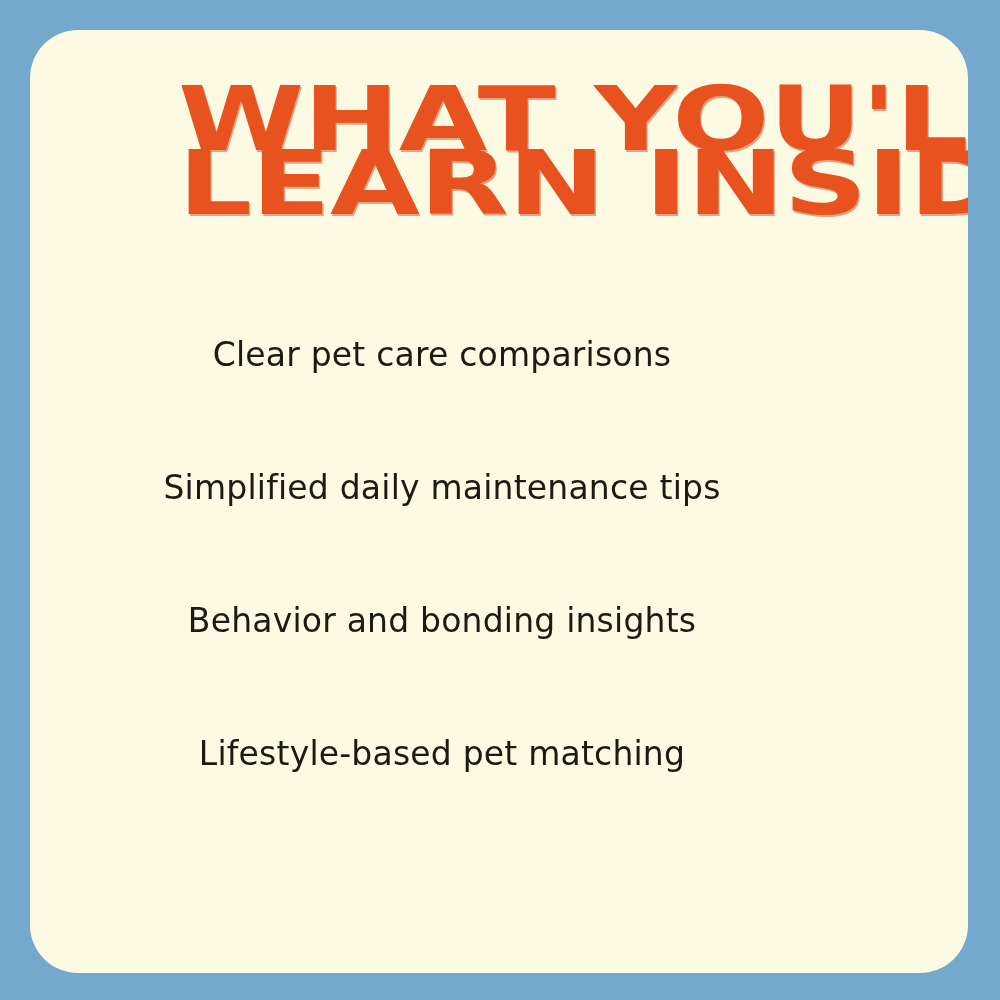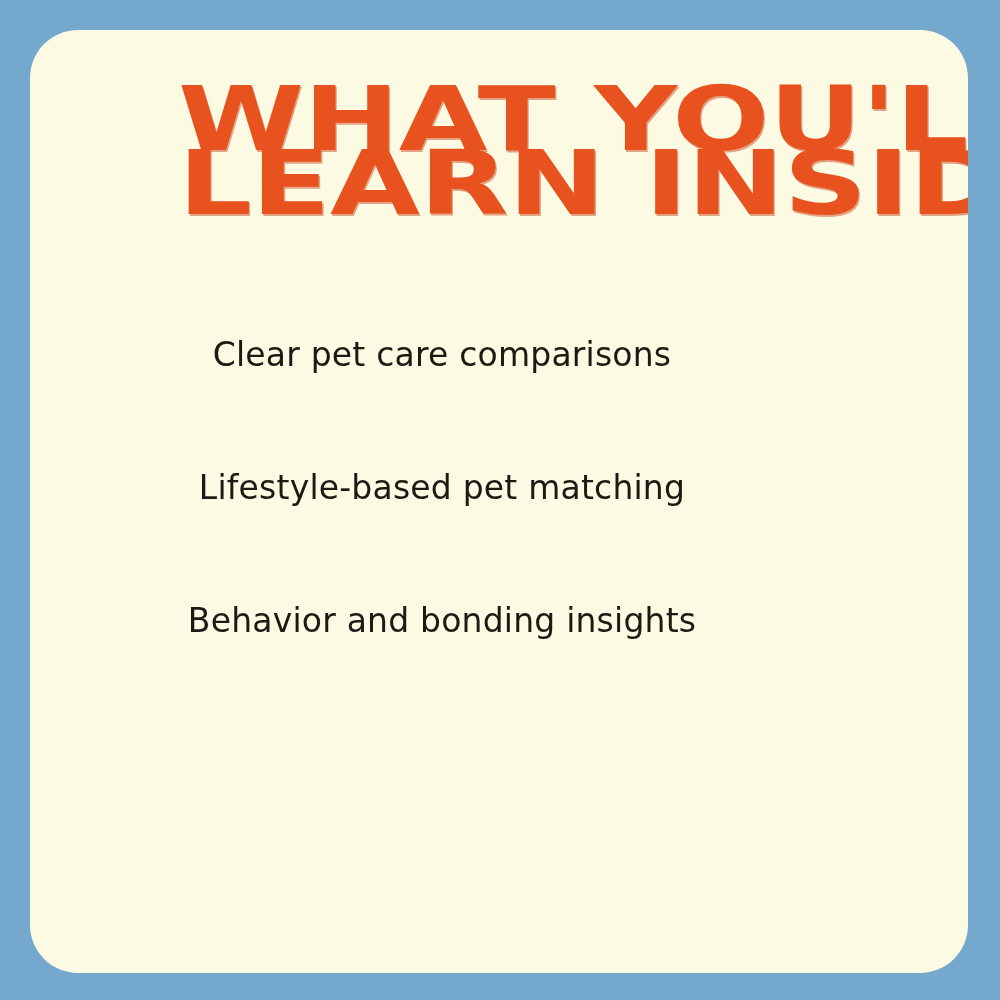--- a/index.html
+++ b/index.html
@@ -99,18 +99,19 @@
 
   <div id="card">
 
     <div id="headline">
       <span class="headline-line" id="headline-line-1">WHAT YOU'LL</span>
       <span class="headline-line" id="headline-line-2">LEARN INSIDE</span>
     </div>
 
     <ul id="learn-list">
       <li class="learn-item">Clear pet care comparisons</li>
+      <li class="learn-item">Simplified daily maintenance tips</li>
+      <li class="learn-item">Behavior and bonding insights</li>
       <li class="learn-item">Lifestyle-based pet matching</li>
-      <li class="learn-item">Behavior and bonding insights</li>
     </ul>
 
   </div>
 </div>
 
 </body></html>

